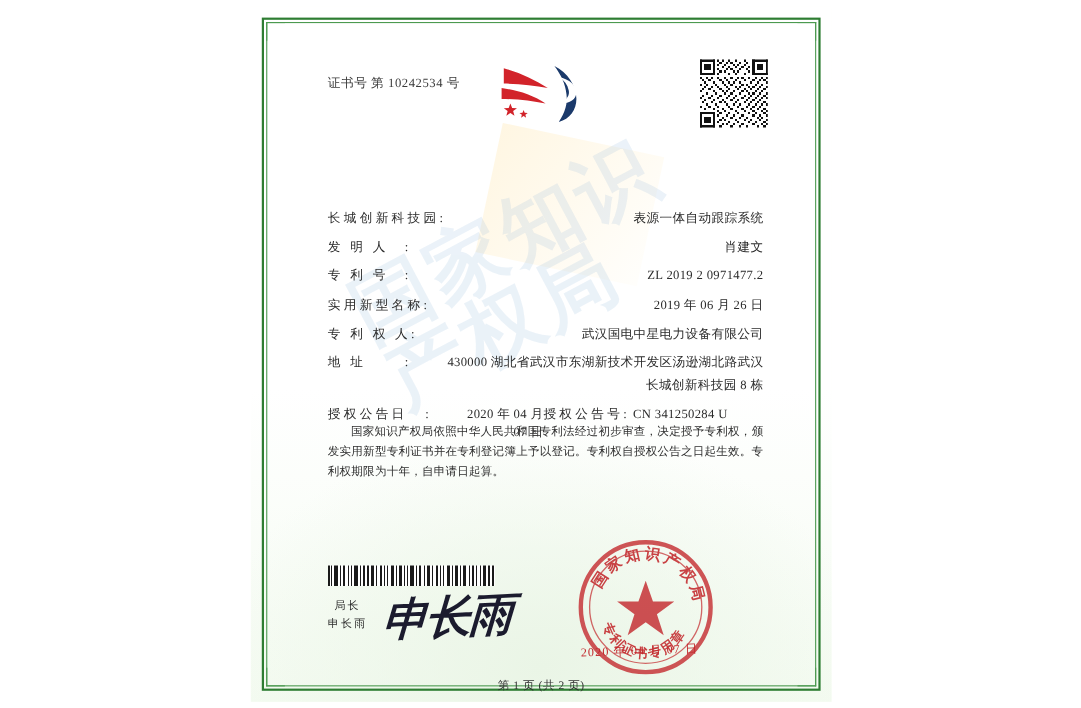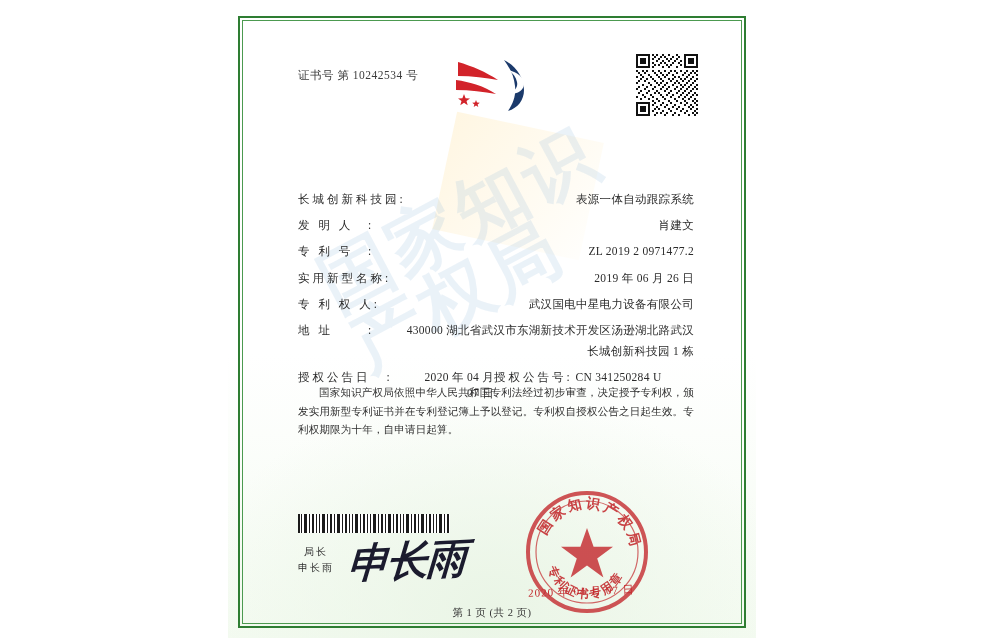--- a/index.html
+++ b/index.html
@@ -246,21 +246,21 @@
     color: #c3282c;
     letter-spacing: 1px;
     transform: rotate(-2deg);
     white-space: nowrap;
   }
 
   
   .page-foot {
     position: absolute;
     left: 0; right: 0;
-    bottom: 18px;
+    bottom: 8px;
     text-align: center;
     font-family: "Liberation Serif", serif;
     font-size: 10.5px;
     color: #333;
     letter-spacing: 0.5px;
   }
 </style>
 </head>
 <body>
 
@@ -568,21 +568,21 @@
       <div class="field-row">
         <span class="f-label">专 利 权 人</span>
         <span class="f-colon">:</span>
         <span class="f-value">武汉国电中星电力设备有限公司</span>
       </div>
       <div class="field-row">
         <span class="f-label">地 址</span>
         <span class="f-colon">:</span>
         <span class="f-value">
           <span>430000  湖北省武汉市东湖新技术开发区汤逊湖北路武汉</span>
-          <span class="line2">长城创新科技园 1 栋</span>
+          <span class="line2">长城创新科技园 8 栋</span>
         </span>
       </div>
       <div class="row-two-col">
         <span class="col-a">
           <span class="f-label">授权公告日</span>
           <span class="f-colon">:</span>
           <span class="f-value">2020 年 04 月 07 日</span>
         </span>
         <span class="col-b">
           <span class="f-label">授权公告号</span>

